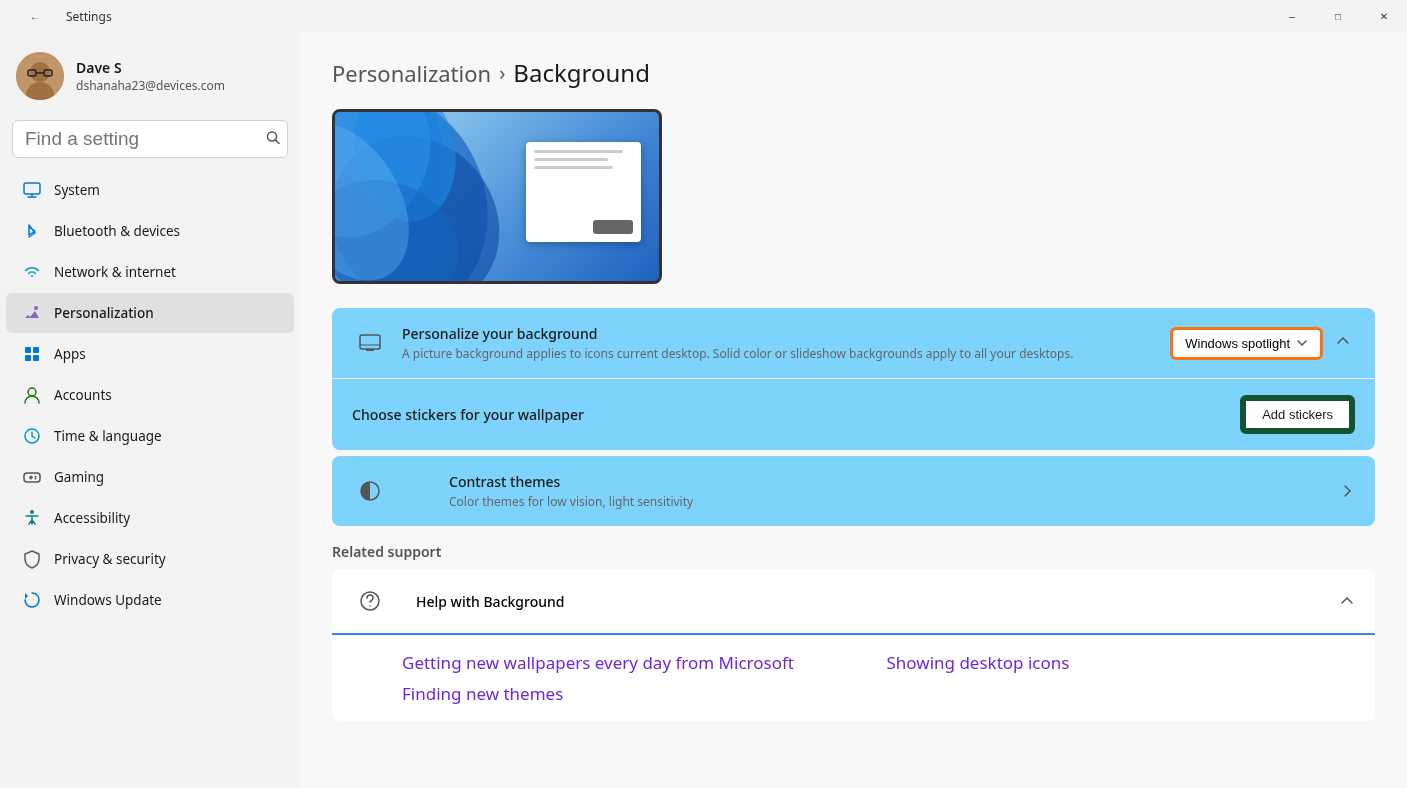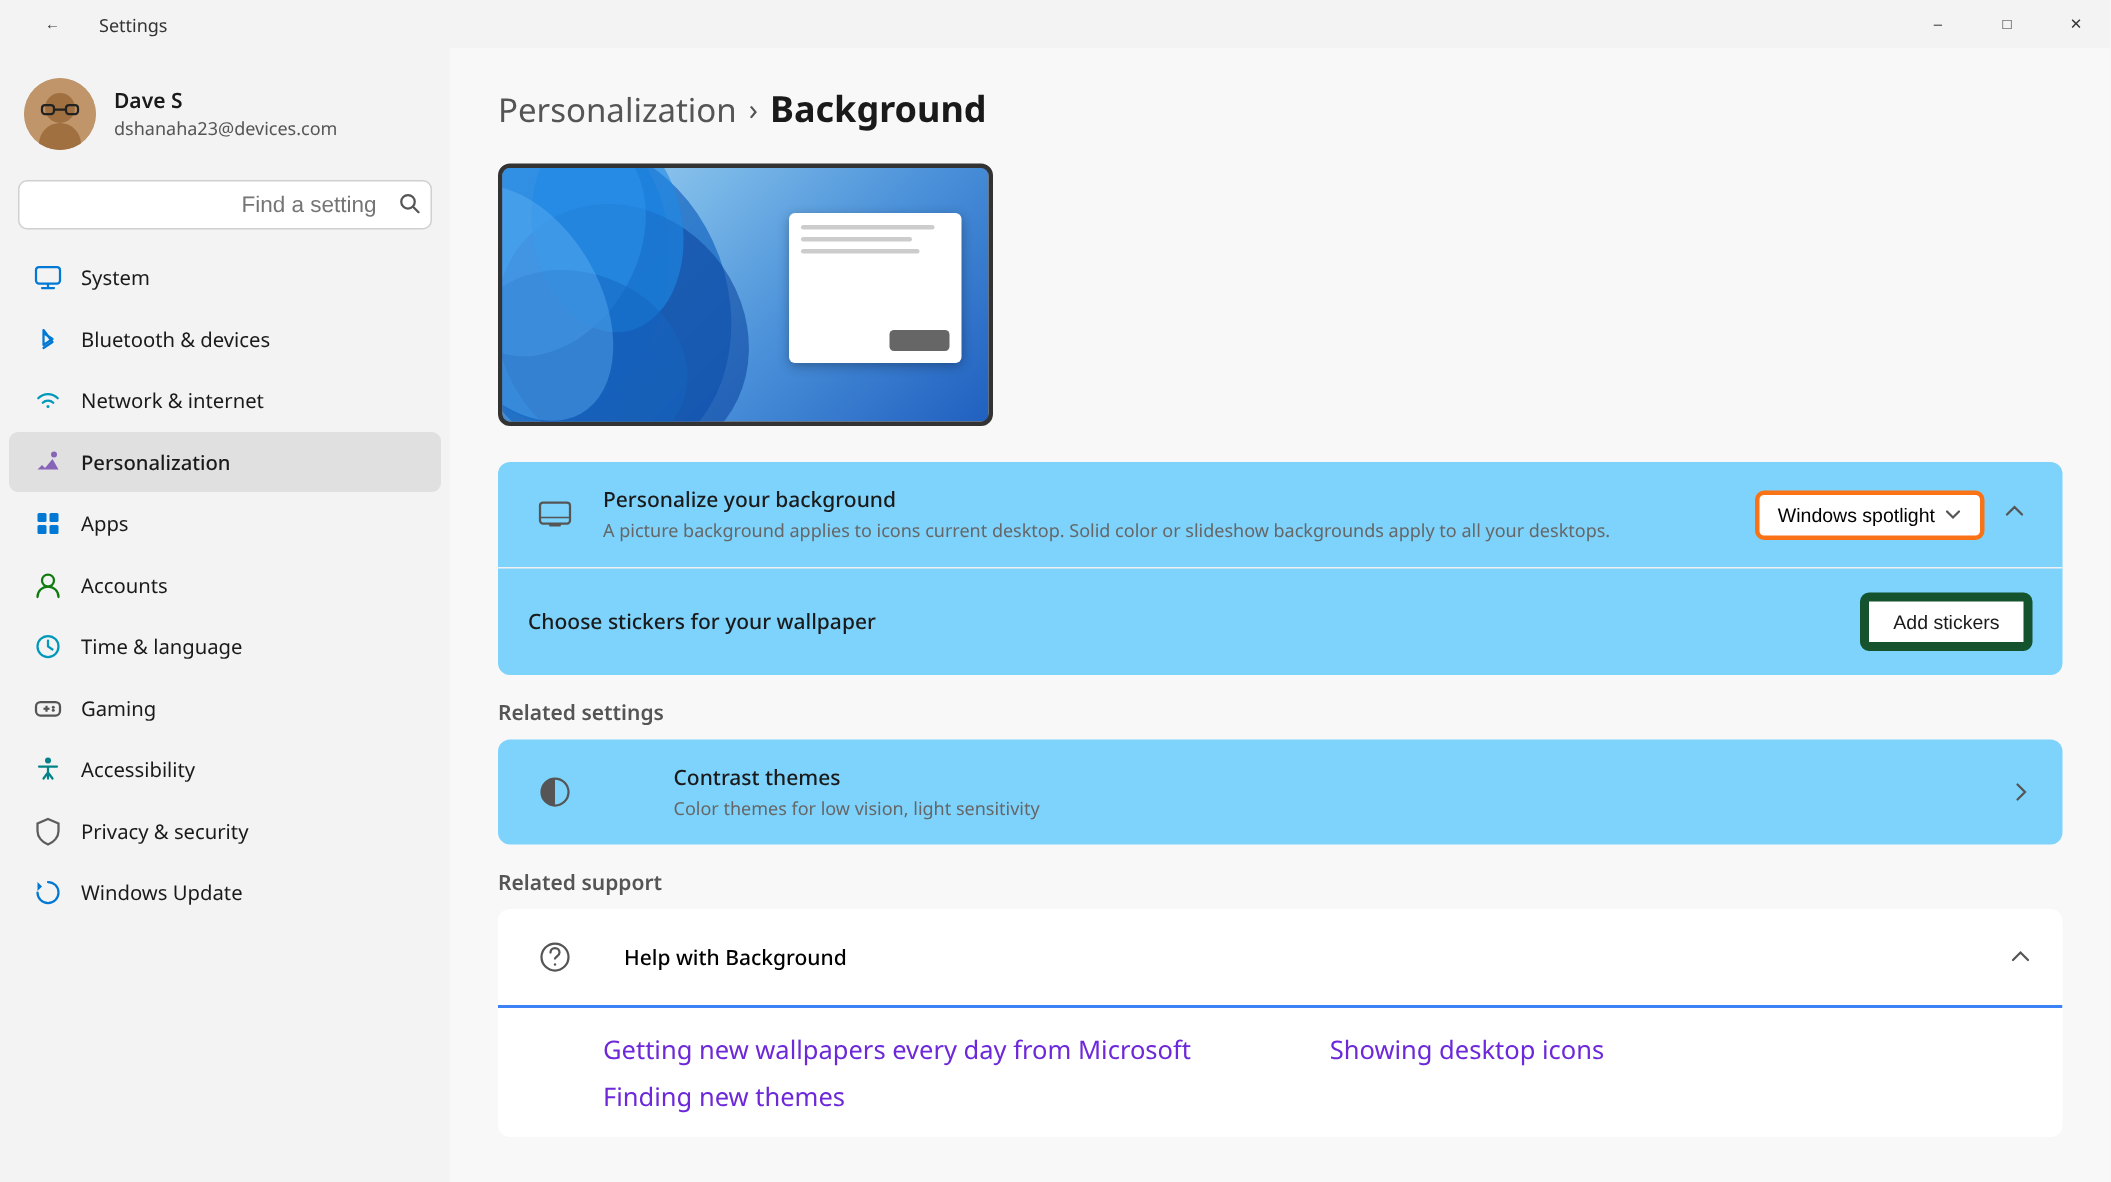--- a/index.html
+++ b/index.html
@@ -80,23 +80,22 @@
     .search-box {
       margin: 4px 12px 12px 12px;
       position: relative;
     }
     .search-input {
       width: 100%;
       padding: 7px 36px 7px 12px;
       border-radius: 6px;
       border: 1px solid #d0d0d0;
       background: white;
-      font-size: 15px;
+      font-size: 19px;
       outline: none;
-      text-align: right;
     }
     .search-icon-btn {
       position: absolute;
       right: 8px;
       top: 50%;
       transform: translateY(-50%);
       background: none;
       border: none;
       cursor: pointer;
       color: #555;
@@ -133,21 +132,21 @@
       align-items: center;
       gap: 8px;
       margin-bottom: 20px;
     }
     .breadcrumb-parent {
       font-size: 22px;
       color: #555;
       cursor: pointer;
     }
     .breadcrumb-sep { font-size: 20px; color: #555; }
-    .breadcrumb-current { font-size: 24px; font-weight: 700; color: #1a1a1a; }
+    .breadcrumb-current { font-size: 24px; font-weight: 400; color: #1a1a1a; }
     .preview-section {
       margin-bottom: 24px;
     }
     .desktop-preview {
       width: 330px;
       height: 175px;
       border-radius: 8px;
       background: linear-gradient(135deg, #b0d4f1 0%, #7ab8e8 30%, #4a90d9 60%, #2060c0 100%);
       position: relative;
       overflow: hidden;
@@ -530,21 +529,20 @@
       <div class="settings-row">
         <div class="settings-row-text">
           <div class="settings-row-title">Choose stickers for your wallpaper</div>
         </div>
         <div class="settings-row-control">
           <button class="add-stickers-btn">Add stickers</button>
         </div>
       </div>
     </div>
 
-    <div class="section-title">Related settings</div>
     <div class="settings-card">
       <div class="settings-row" style="cursor:pointer;">
         <div class="settings-row-icon">
           <svg width="24" height="24" viewBox="0 0 24 24" fill="none">
             <circle cx="12" cy="12" r="9" stroke="#555" stroke-width="1.5"></circle>
             <path d="M12 3a9 9 0 000 18V3z" fill="#555"></path>
           </svg>
         </div>
         <div class="settings-row-text">
           <div class="settings-row-title">Contrast themes</div>

